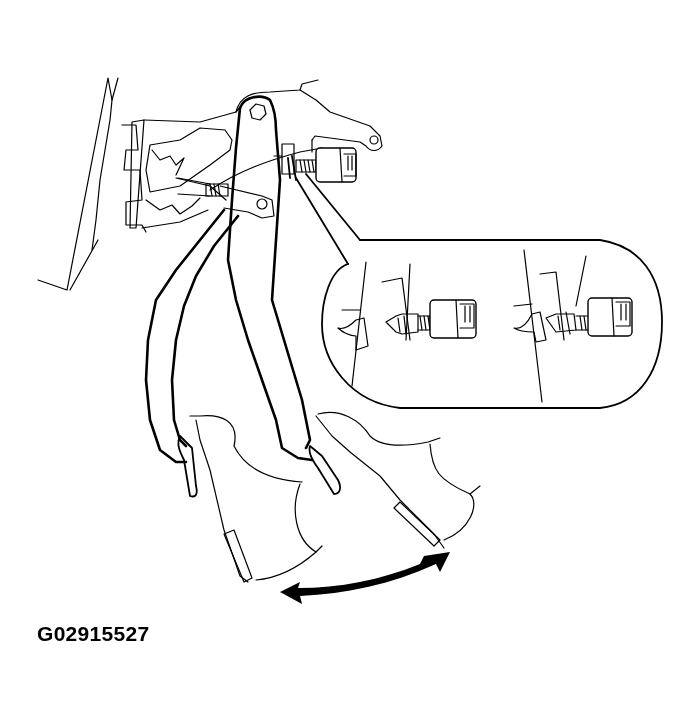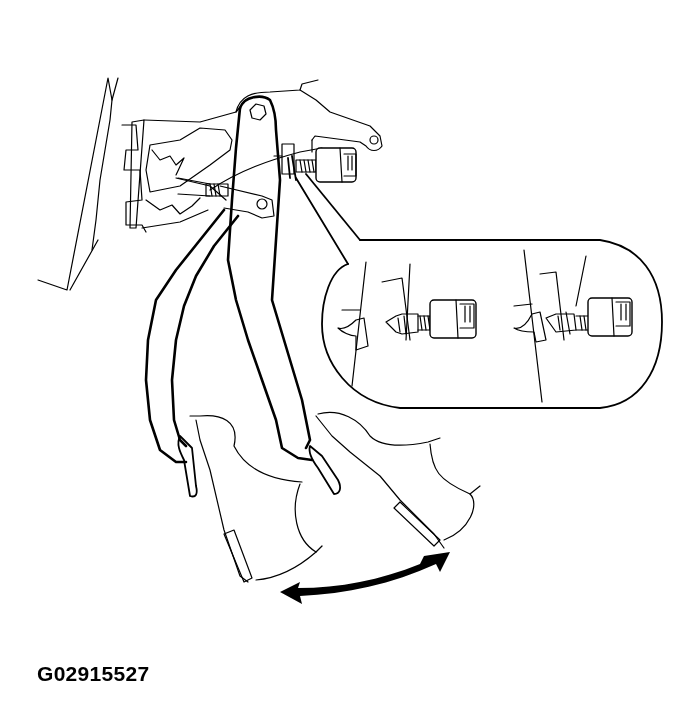--- a/index.html
+++ b/index.html
@@ -3,21 +3,21 @@
   <meta charset="utf-8">
   <style>
     html, body { margin: 0; padding: 0; background: #ffffff; }
     body { width: 679px; height: 723px; position: relative; overflow: hidden; font-family: "Liberation Sans", sans-serif; }
     #figure { position: absolute; left: 0; top: 0; width: 679px; height: 723px; }
     #figure .thin { fill: none; stroke: #000; stroke-width: 1.2; stroke-linejoin: round; stroke-linecap: round; }
     #figure .thick { fill: none; stroke: #000; stroke-width: 2.6; stroke-linejoin: round; stroke-linecap: round; }
     #figure .mid { fill: none; stroke: #000; stroke-width: 1.8; stroke-linejoin: round; stroke-linecap: round; }
     #figure .fillw { fill: #fff; stroke: #000; stroke-width: 1.4; stroke-linejoin: round; }
     #figure .fillk { fill: #000; stroke: none; }
-    .fig-id { position: absolute; left: 37px; top: 622px; font-size: 21px; font-weight: bold; color: #000; letter-spacing: 0.3px; margin-top: 40px; }
+    .fig-id { position: absolute; left: 37px; top: 622px; font-size: 21px; font-weight: bold; color: #000; letter-spacing: 0.3px; }
   </style>
 </head>
 <body>
 
 <svg id="figure" viewBox="0 0 679 723" xmlns="http://www.w3.org/2000/svg">
 
   <g>
     <path class="thin" d="M38,280 L67,290 L108,78 L112,100 L110,120 L100,180 L96,220 L92,250"></path>
     <path class="thin" d="M112,100 L118,78"></path>
     <path class="thin" d="M98,240 L70,290"></path>

